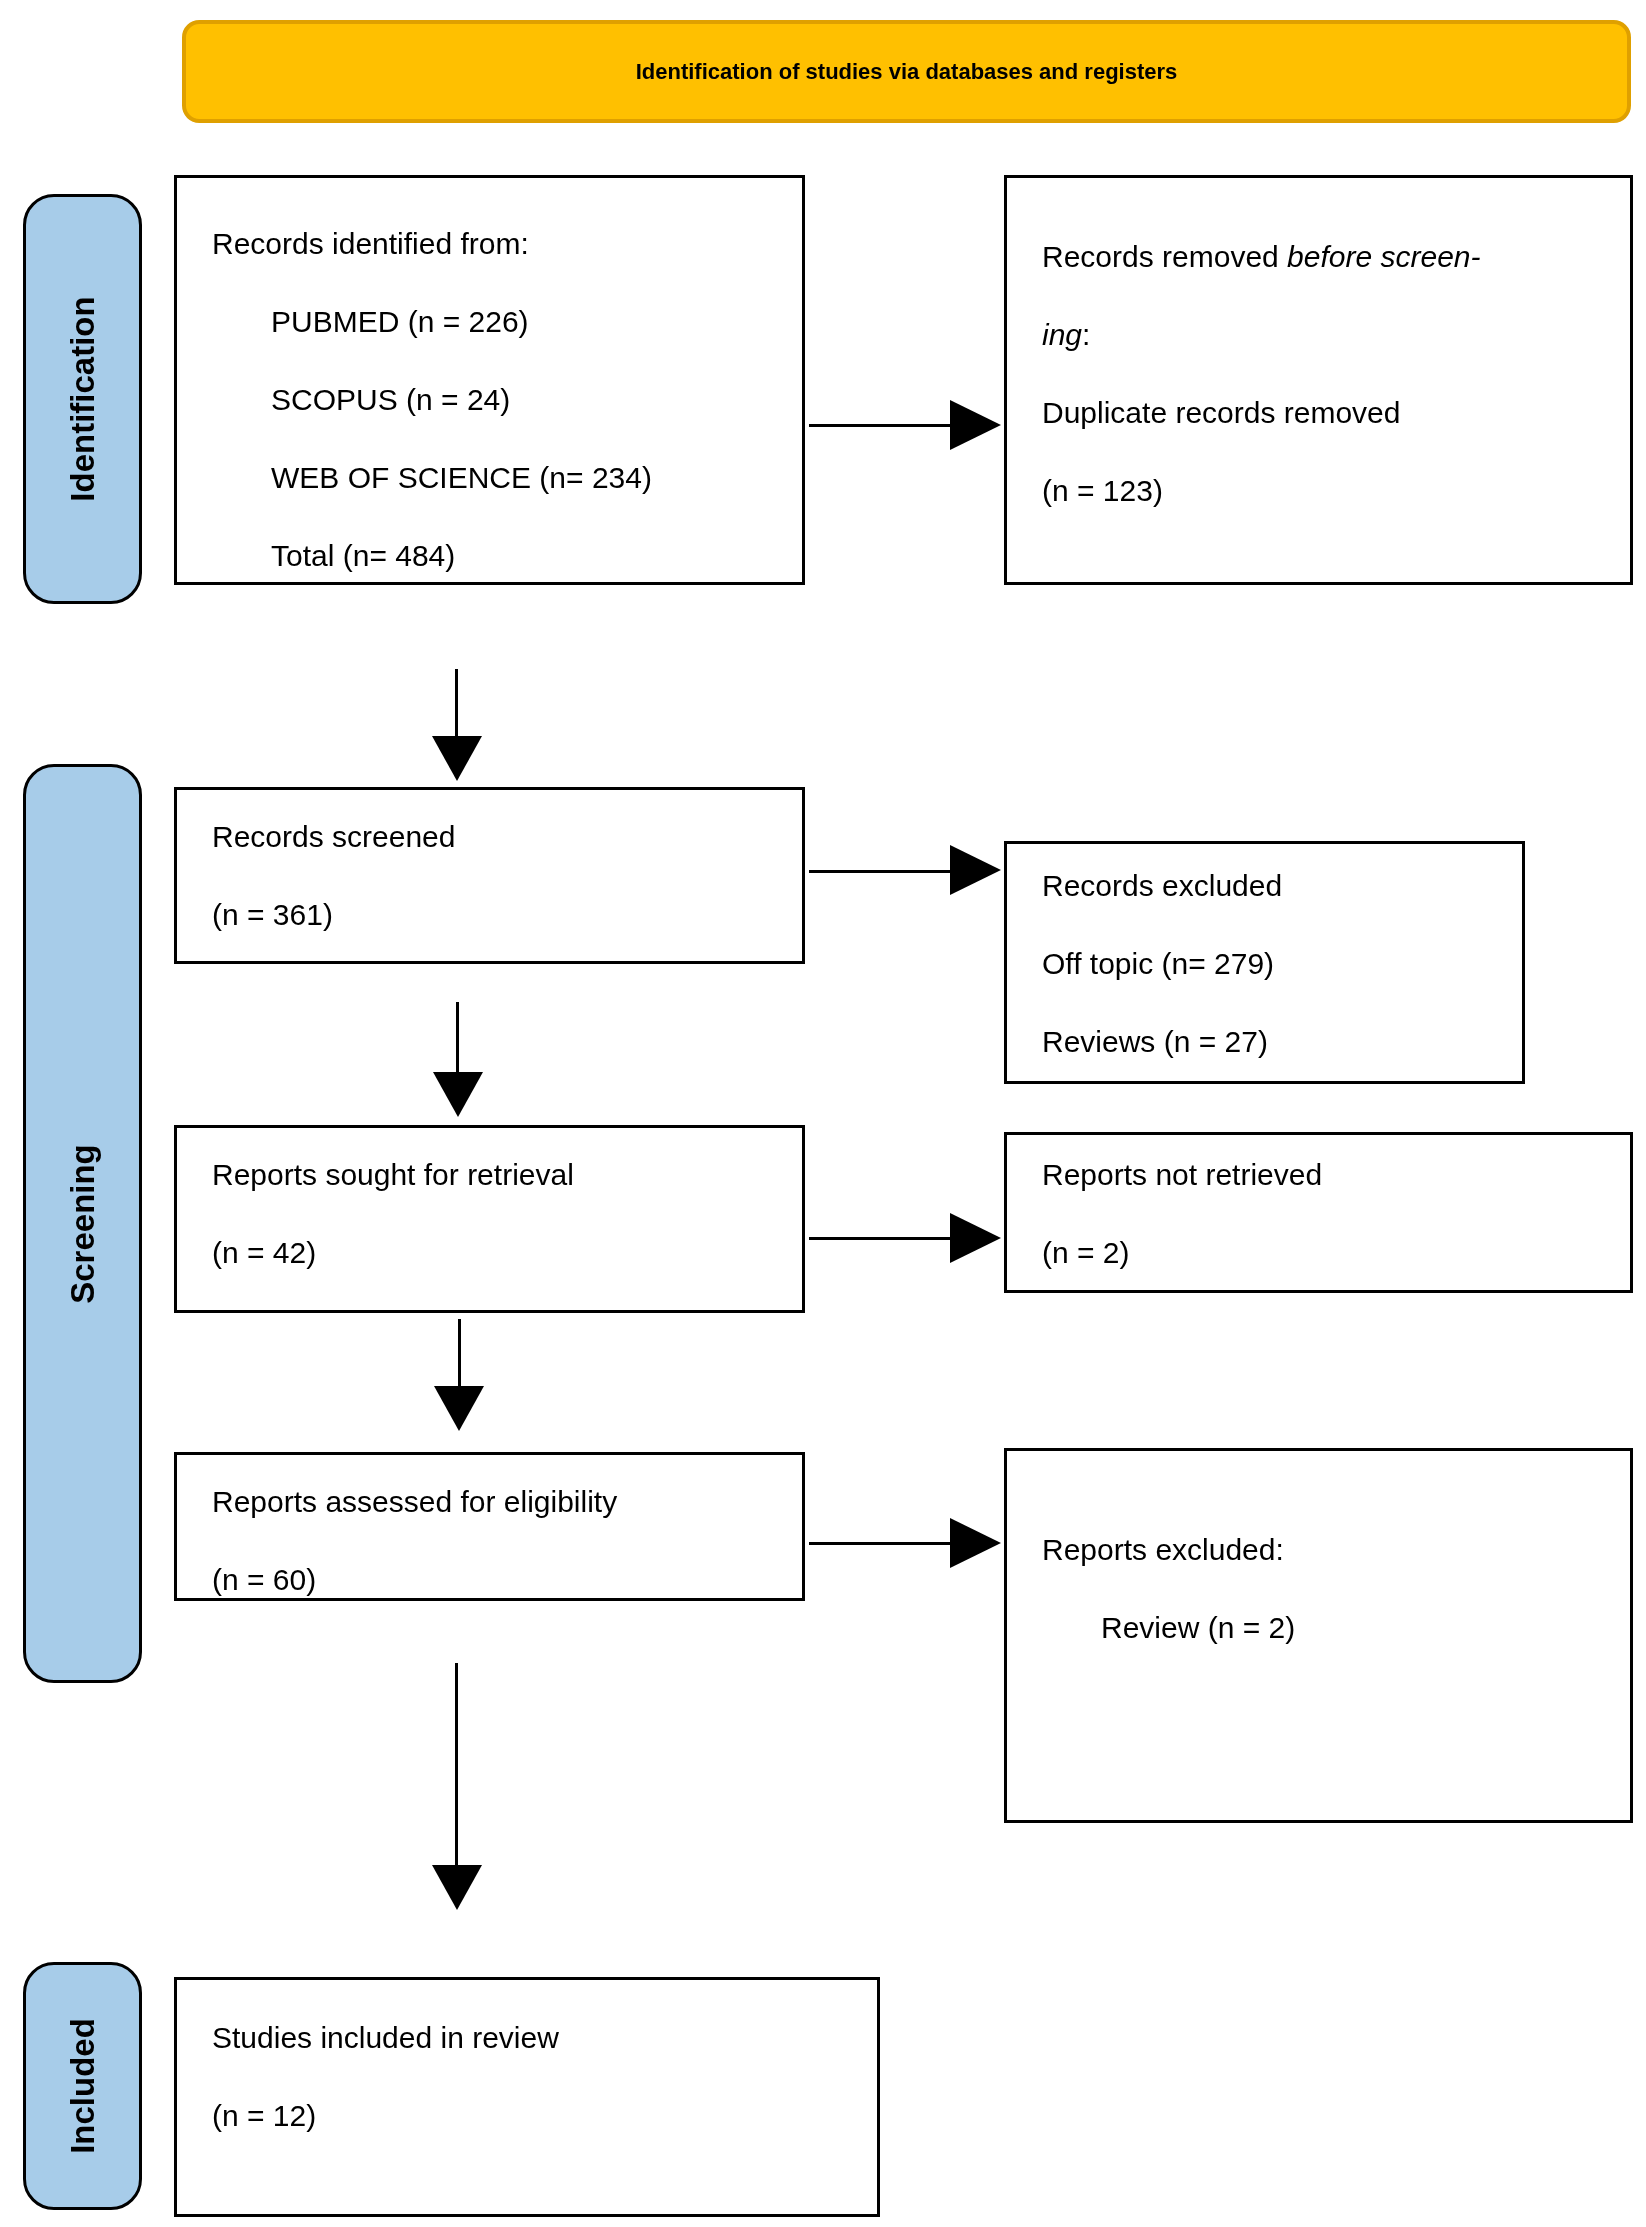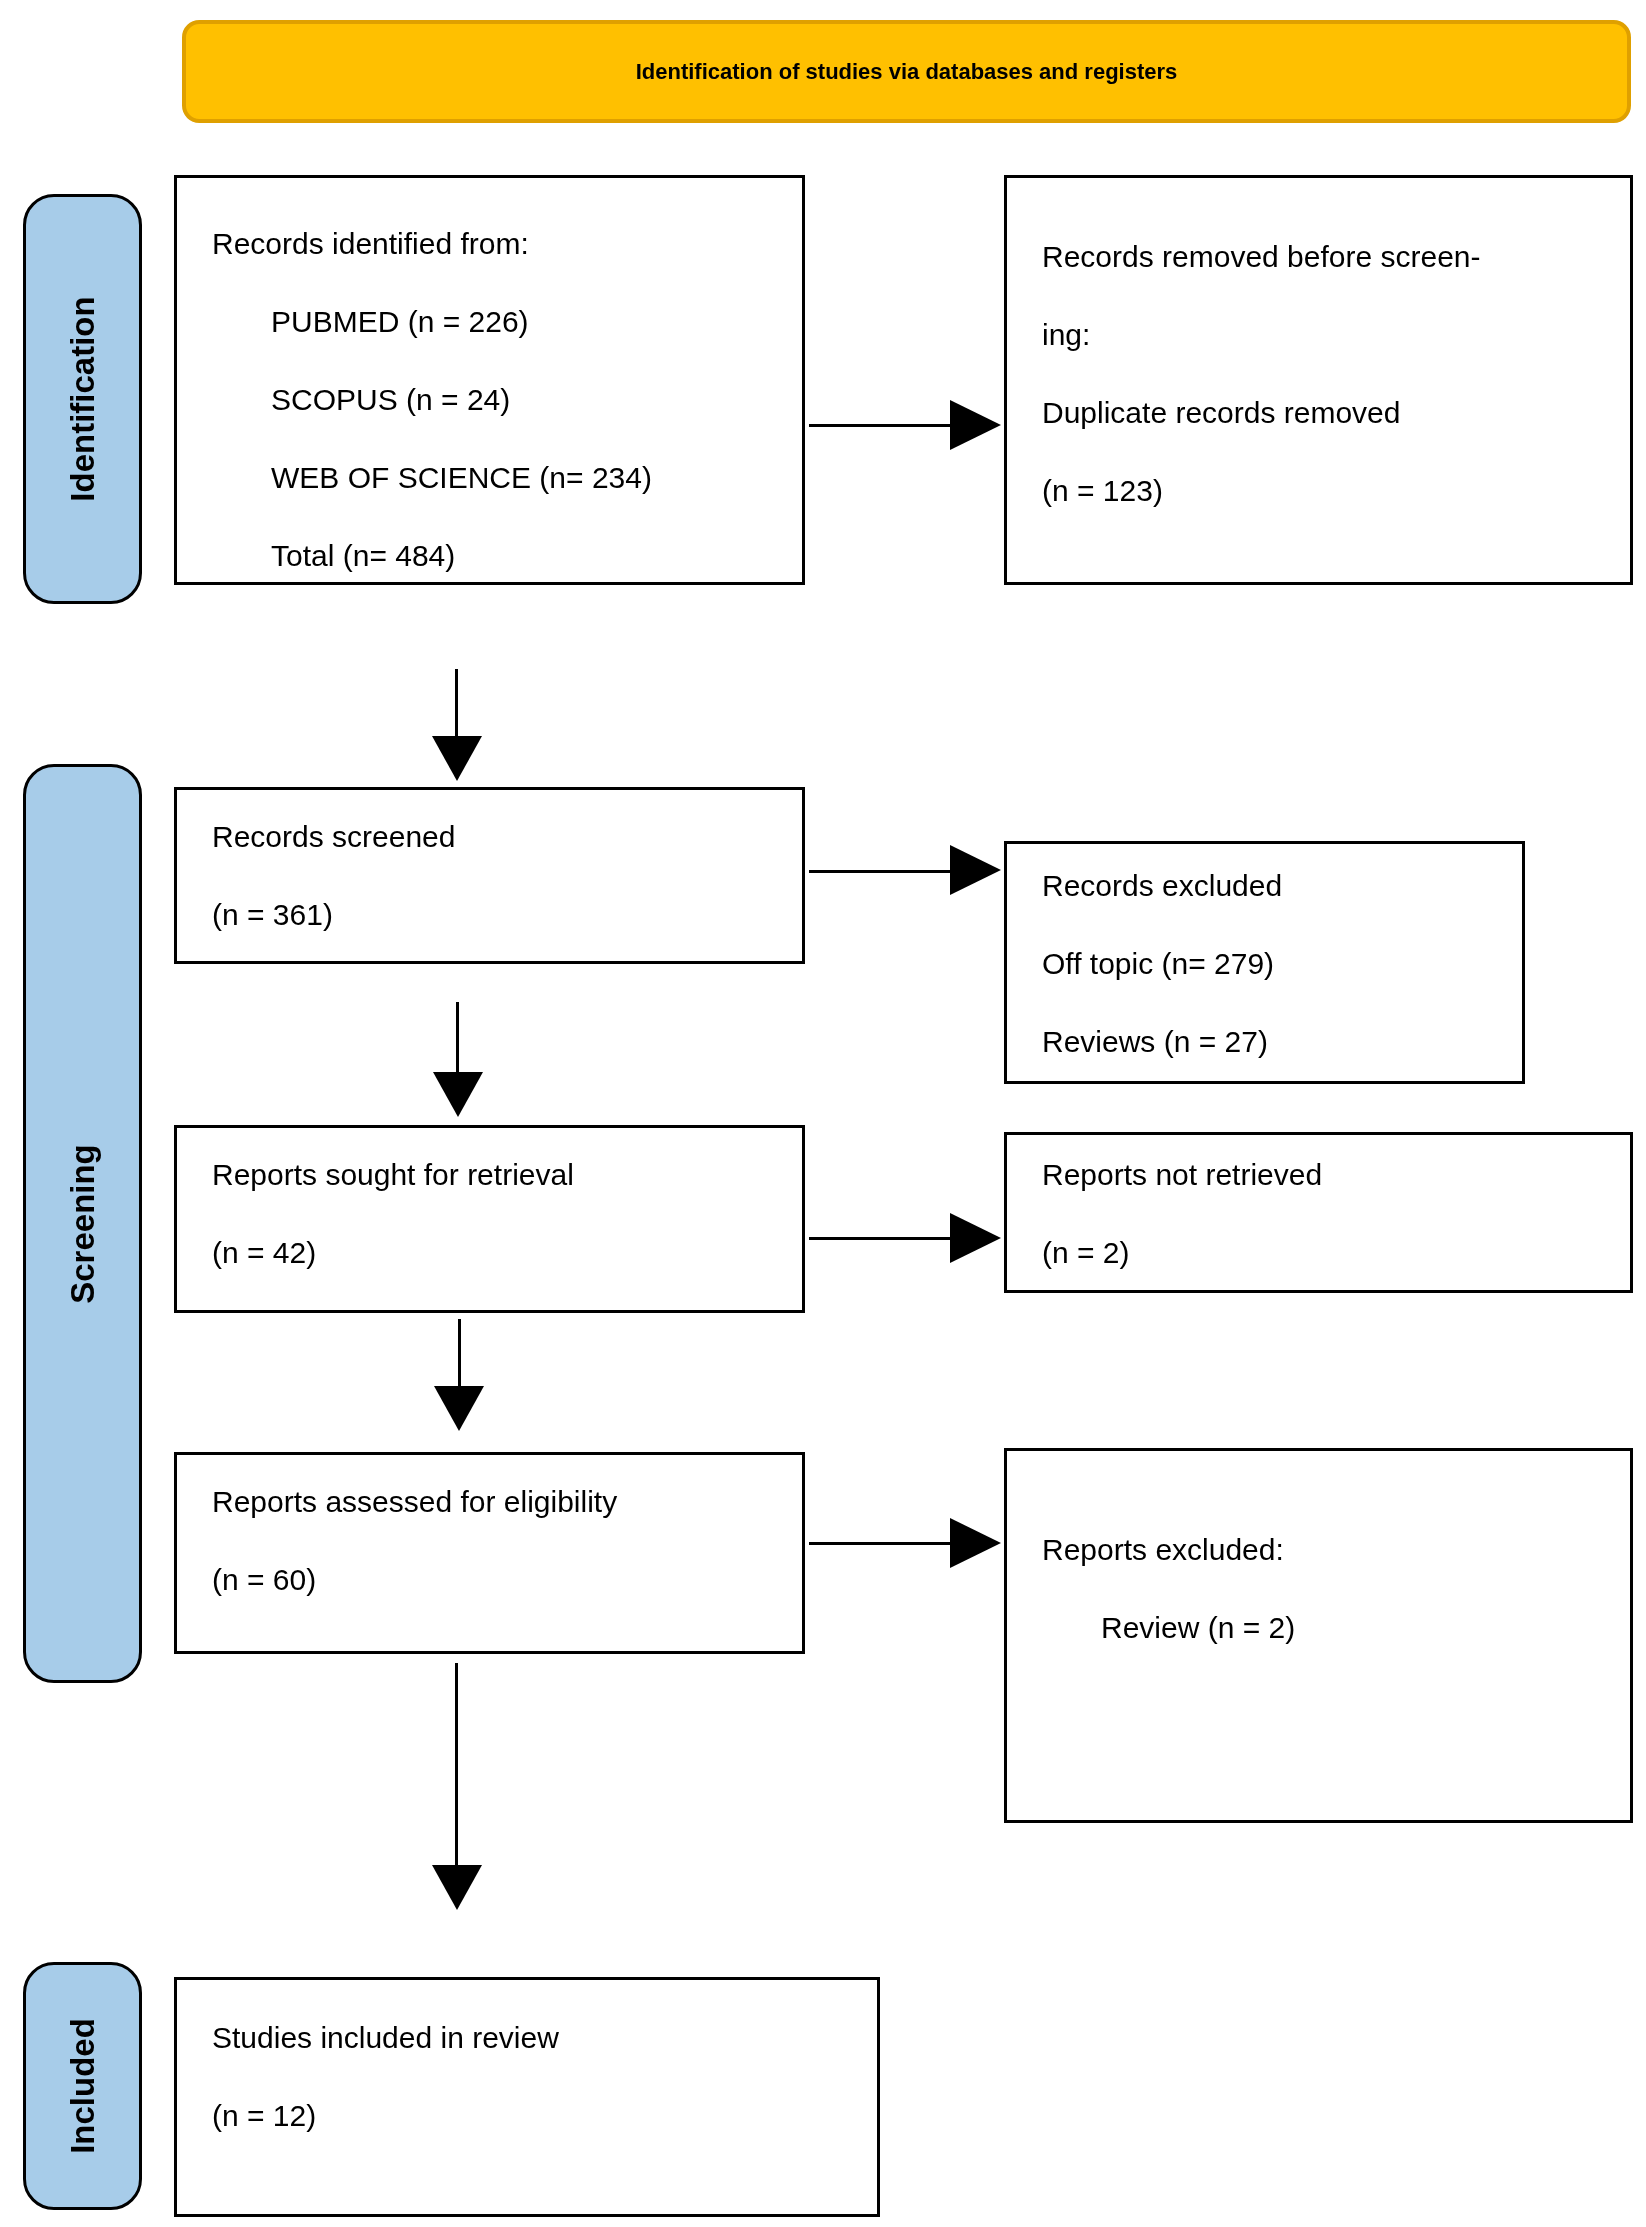--- a/index.html
+++ b/index.html
@@ -45,21 +45,21 @@
   .fbox {
     position: absolute;
     background: #ffffff;
     border: 3.3px solid #000000;
     box-sizing: border-box;
     font-size: 30px;
     line-height: 78px;
   }
   .fbox .line { white-space: nowrap; }
   .indent { padding-left: 59px; }
-  .ital { }
+  .ital { font-style: italic; }
   .hline { position: absolute; height: 3.3px; background: #000000; }
   .vline { position: absolute; width: 3.3px; background: #000000; }
   .head-right {
     position: absolute; width: 0; height: 0;
     border-top: 25px solid transparent;
     border-bottom: 25px solid transparent;
     border-left: 51px solid #000000;
   }
   .head-down {
     position: absolute; width: 0; height: 0;
@@ -116,21 +116,21 @@
   <div class="fbox" style="left:174px; top:1125px; width:631px; height:188px; padding:8px 20px 0 35px;">
     <div class="line">Reports sought for retrieval</div>
     <div class="line">(n = 42)</div>
   </div>
 
   <div class="fbox" style="left:1004px; top:1132px; width:629px; height:161px; padding:1.3px 20px 0 35px;">
     <div class="line">Reports not retrieved</div>
     <div class="line">(n = 2)</div>
   </div>
 
-  <div class="fbox" style="left:174px; top:1452px; width:631px; height:202px; padding:8px 20px 0 35px;">
+  <div class="fbox" style="left:174px; top:1452px; width:631px; height:149px; padding:8px 20px 0 35px;">
     <div class="line">Reports assessed for eligibility</div>
     <div class="line">(n = 60)</div>
   </div>
 
   <div class="fbox" style="left:1004px; top:1448px; width:629px; height:375px; padding:60px 8px 0 35px;">
     <div class="line">Reports excluded:</div>
     <div class="line indent">Review (n = 2)</div>
   </div>
 
   <div class="fbox" style="left:174px; top:1977px; width:706px; height:240px; padding:18.7px 20px 0 35px;">

